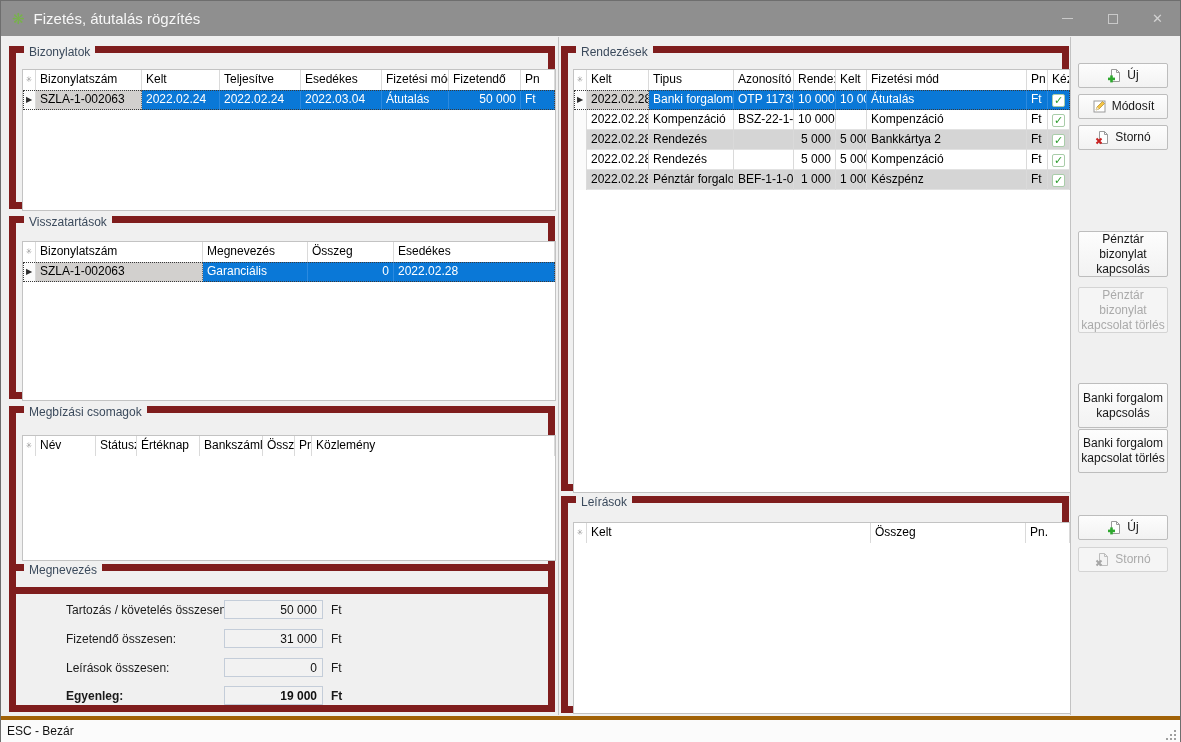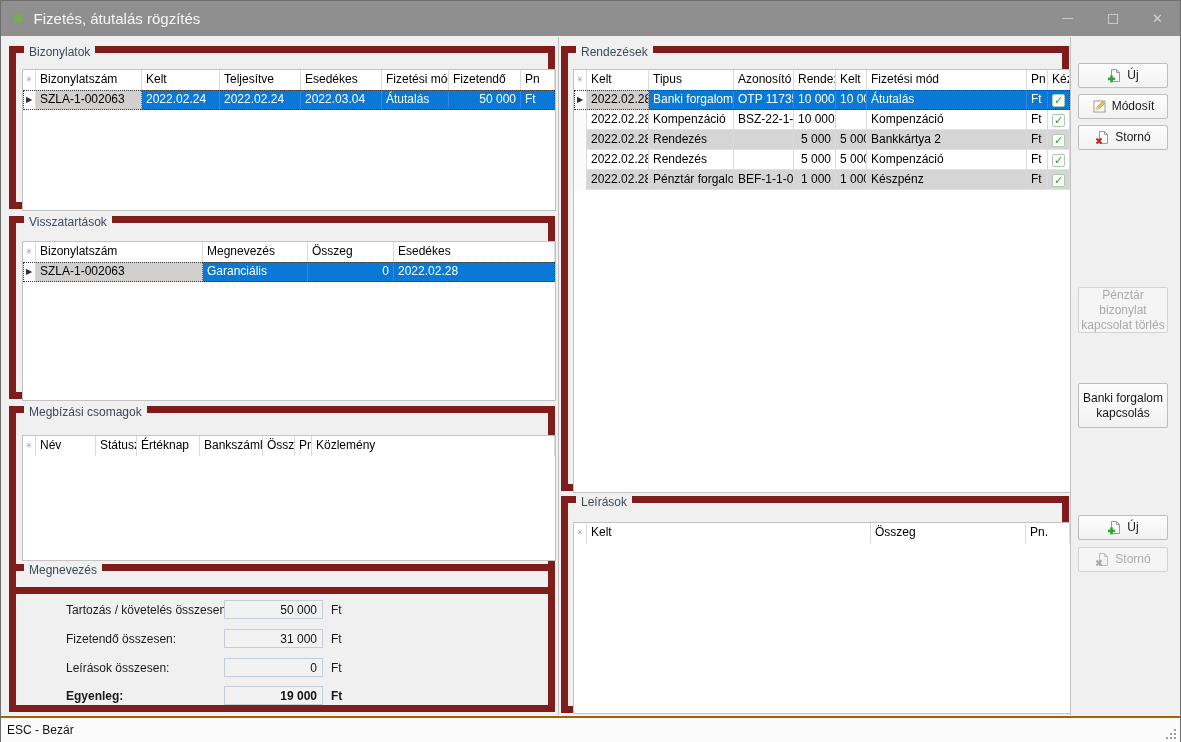--- a/index.html
+++ b/index.html
@@ -58,21 +58,21 @@
   .btn { position:absolute; left:1077px; width:90px; background:linear-gradient(#fdfdfd,#f2f2f2);
     border:1px solid #bdbdbd; border-radius:2px; display:flex; align-items:center;
     justify-content:center; gap:5px; font-size:12px; color:#161616; text-align:center; line-height:1.25; }
   .btn.disabled { color:#aaaaaa; border-color:#d4d4d4; background:#f5f5f5; }
   .btn svg { flex:0 0 auto; }
 
   .vsep { position:absolute; top:36px; width:1px; height:678px; background:#c2c2c2; }
 
   
   .statusbar { position:absolute; left:0; top:715px; width:100%; height:26px; background:#fbfbfb;
-    border-top:2px solid #a16207; display:flex; align-items:center; }
+    border-top:4px solid #a16207; display:flex; align-items:center; }
   .status-text { margin-left:6px; font-size:12px; color:#111; }
   .grip { margin-left:auto; margin-right:3px; margin-top:8px; }
 </style>
 </head>
 <body>
 
 <div class="window">
 
   <div class="titlebar">
     <span class="app-icon">❋</span>
@@ -282,25 +282,31 @@
   </button>
   <button class="btn" style="top:124px;height:25px">
     <svg width="15" height="15" viewBox="0 0 15 15">
         <path d="M4.5 1.5h5L12.5 4.5V13.5H4.5z" fill="#fefefe" stroke="#9a9a9a"></path>
         <path d="M9.5 1.5v3h3" fill="none" stroke="#9a9a9a"></path>
         <path d="M1.5 8.5l5 5M6.5 8.5l-5 5" stroke="#c82020" stroke-width="2"></path>
       </svg>
     <span>Stornó</span>
   </button>
 
+  <button class="btn" style="top:230px;height:46px">
+    <span>Pénztár bizonylat kapcsolás</span>
+  </button>
   <button class="btn disabled" style="top:286px;height:46px">
     <span>Pénztár bizonylat kapcsolat törlés</span>
   </button>
   <button class="btn" style="top:382px;height:45px">
     <span>Banki forgalom kapcsolás</span>
+  </button>
+  <button class="btn" style="top:428px;height:44px">
+    <span>Banki forgalom kapcsolat törlés</span>
   </button>
 
   <button class="btn" style="top:514px;height:25px">
     <svg width="15" height="15" viewBox="0 0 15 15">
         <path d="M4.5 1.5h5L12.5 4.5V13.5H4.5z" fill="#fefefe" stroke="#9a9a9a"></path>
         <path d="M9.5 1.5v3h3" fill="none" stroke="#9a9a9a"></path>
         <rect x="1" y="9.6" width="7" height="2.6" fill="#2fa82f"></rect>
         <rect x="3.2" y="7.4" width="2.6" height="7" fill="#2fa82f"></rect>
       </svg>
     <span>Új</span>

